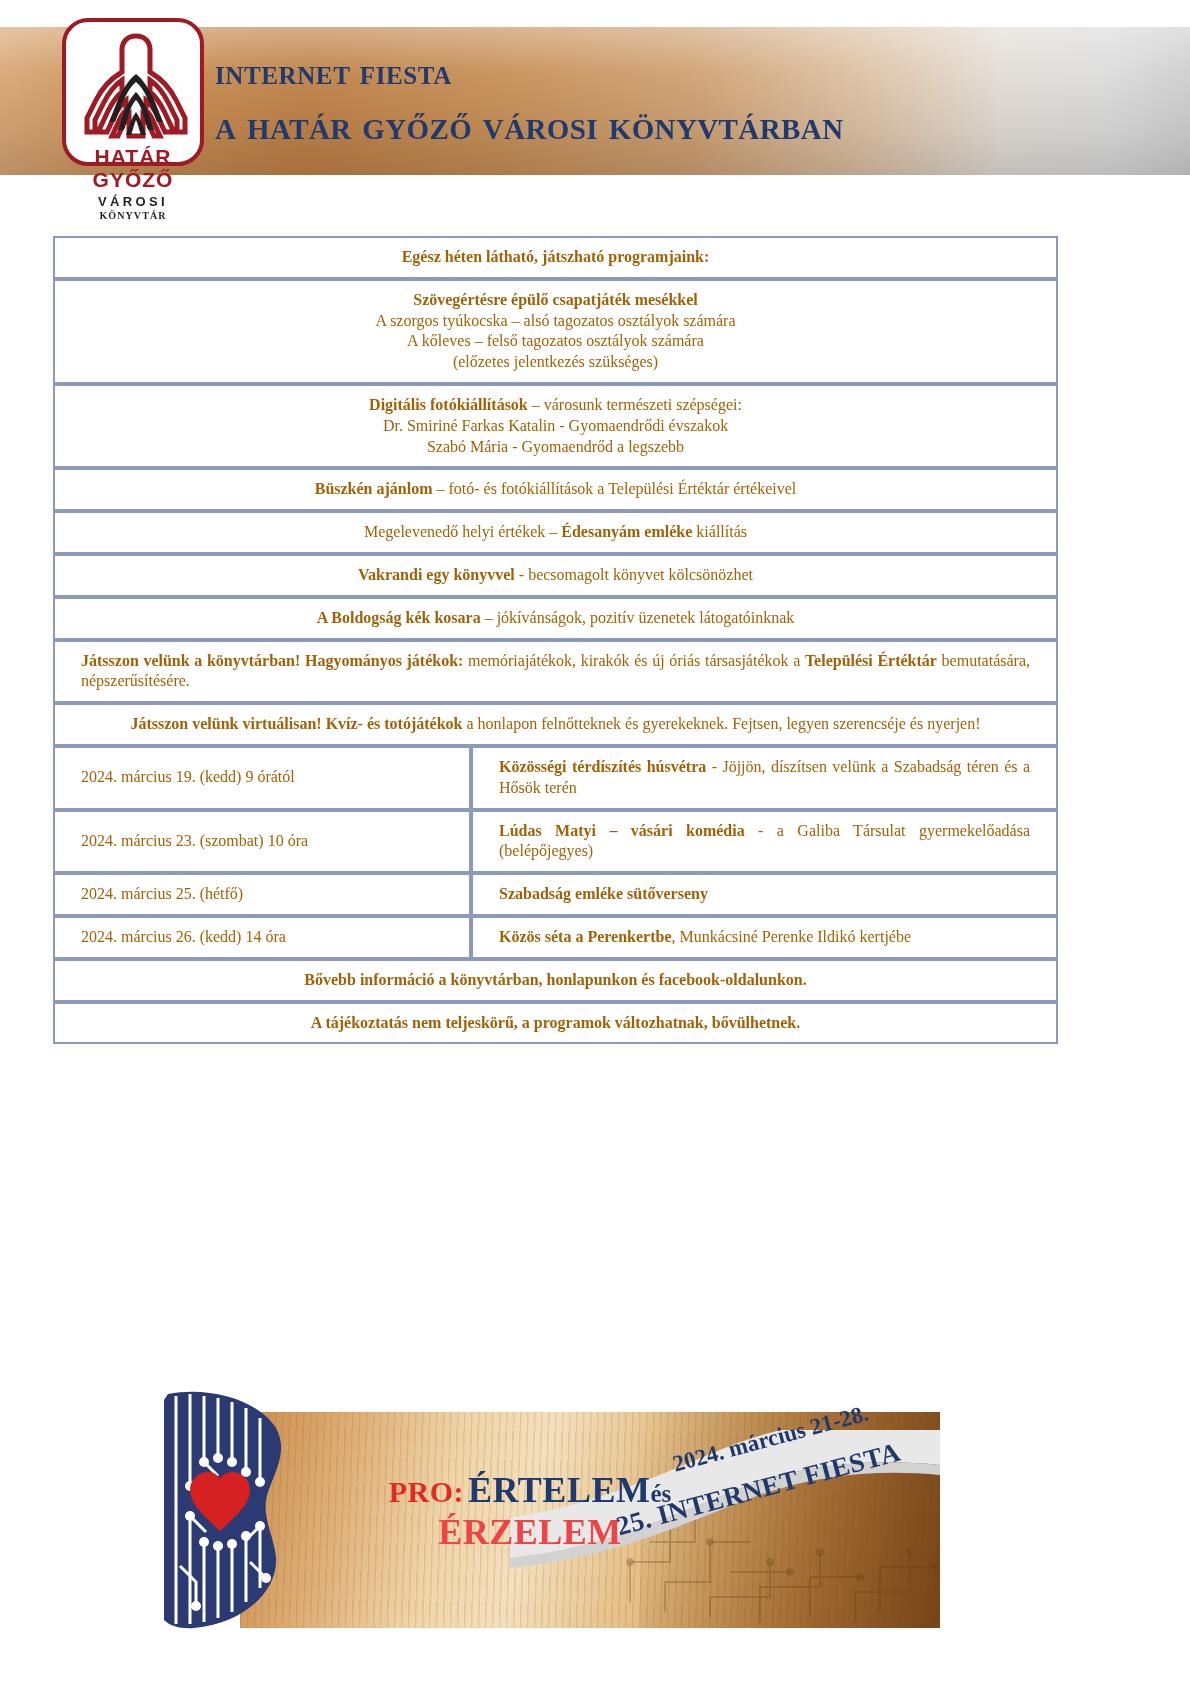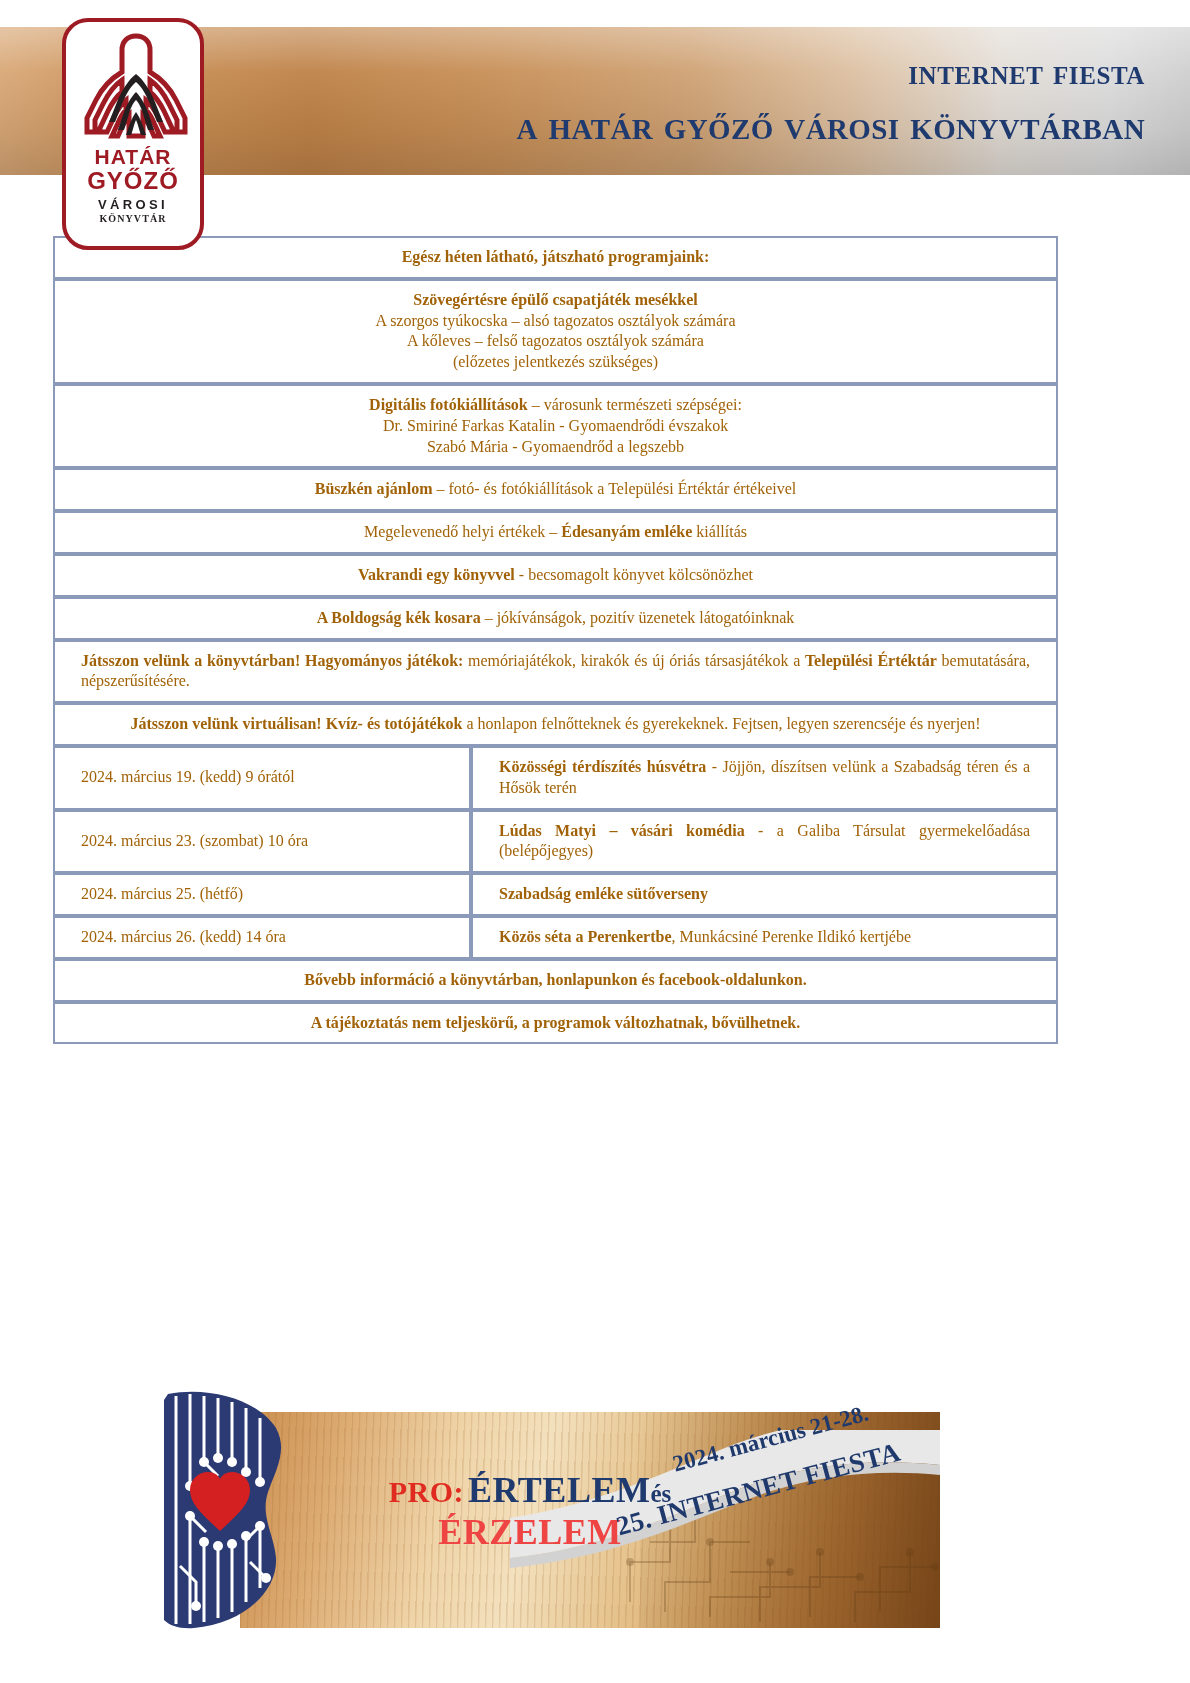--- a/index.html
+++ b/index.html
@@ -44,21 +44,21 @@
     background: linear-gradient(180deg,
         rgba(255,255,255,0.35) 0%,
         rgba(255,255,255,0.05) 30%,
         rgba(0,0,0,0.06) 70%,
         rgba(0,0,0,0.14) 100%);
   }
   .header-title-wrap {
     position: absolute;
     left: 215px; top: 52px;
     width: 930px;
-    text-align: right;
+    text-align: left;
     color: #1f3a6e;
   }
   .title-line1 {
     font-family: "Liberation Serif", "DejaVu Serif", serif;
     font-weight: bold;
     font-size: 35px;
     letter-spacing: 0.6px;
     line-height: 1.22;
     font-variant: small-caps;
     text-transform: lowercase;
@@ -72,35 +72,35 @@
     line-height: 1.2;
     margin-top: 6px;
     font-variant: small-caps;
     text-transform: lowercase;
   }
 
   
   .logo {
     position: absolute;
     left: 62px; top: 18px;
-    width: 142px; height: 232px;
+    width: 142px; height: 148px;
     background: #ffffff;
     border: 4px solid #9e1b24;
     border-radius: 26px;
     z-index: 5;
   }
   .logo-mark { position: absolute; left: 8px; top: 8px; width: 124px; height: 118px; }
   .logo-text { position: absolute; left: 0; right: 0; top: 124px; text-align: center; }
   .logo-t1 {
     font-family: "Liberation Sans", "DejaVu Sans", sans-serif;
     font-weight: bold; font-size: 21px; color: #9e1b24; letter-spacing: 1px; line-height: 1.05;
   }
   .logo-t2 {
     font-family: "Liberation Sans", "DejaVu Sans", sans-serif;
-    font-weight: bold; font-size: 24px; color: #9e1b24; letter-spacing: 1px; line-height: 1.1;
+    font-weight: bold; font-size: 21px; color: #9e1b24; letter-spacing: 1px; line-height: 1.1;
   }
   .logo-t3 {
     font-family: "Liberation Sans", "DejaVu Sans", sans-serif;
     font-weight: bold; font-size: 13px; color: #231f20; letter-spacing: 3.4px; margin-top: 4px; line-height: 1.15;
   }
   .logo-t4 {
     font-family: Liberation Serif, serif;
     font-weight: bold; font-size: 10px; color: #231f20; letter-spacing: 1.1px; line-height: 1.15;
   }
 

